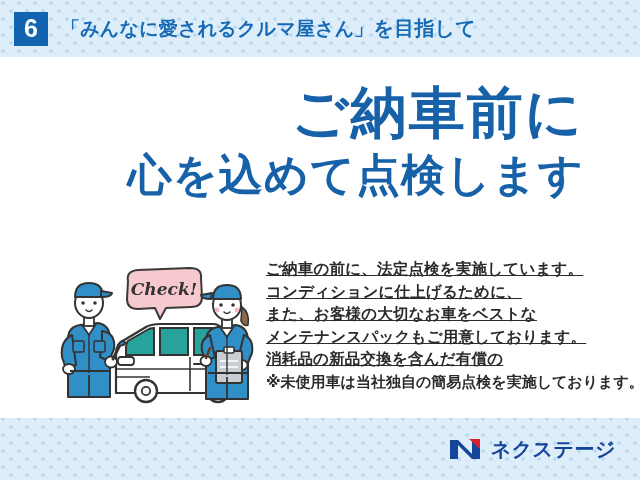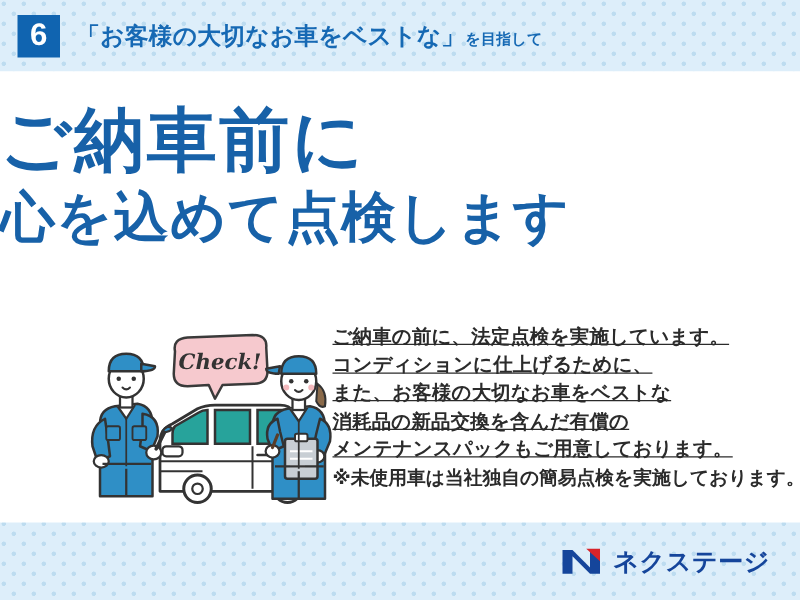--- a/index.html
+++ b/index.html
@@ -55,40 +55,40 @@
   }
   .header-text {
     margin-left: 13px;
     color: #1669b4;
     font-size: 19px;
     font-weight: bold;
     white-space: nowrap;
     letter-spacing: 0.2px;
   }
   .header-text .tail {
-    font-size: 12px;
+    font-size: 20px;
   }
 
   
   .panel {
     position: absolute;
     left: 0;
     top: 57px;
     width: 640px;
     height: 361px;
     background: #ffffff;
   }
 
   
   .headline {
     position: absolute;
     left: 0;
     top: 27px;
     width: 584px;
-    text-align: left;
+    text-align: right;
     color: #1761a8;
     font-weight: bold;
     line-height: 1.02;
     letter-spacing: 2px;
     font-family: "DejaVu Sans", "Liberation Sans", sans-serif;
   }
   .headline .l1 {
     display: block;
     font-size: 56px;
   }
@@ -117,21 +117,21 @@
     display: block;
     white-space: nowrap;
     font-size: 15px;
     margin-top: 0;
     letter-spacing: 0;
   }
 
   
   .illo {
     position: absolute;
-    left: 66px;
+    left: 54px;
     top: 208px;
     width: 205px;
     height: 140px;
   }
   .illo svg { display: block; }
 
   
   .footer {
     position: absolute;
     left: 0;
@@ -160,37 +160,37 @@
   }
 </style>
 </head>
 <body>
 
 <div id="ad">
 
   <div class="header">
     <div class="num-badge">6</div>
     <div class="header-text">
-      <span>「お客様の大切なお車をベストな」</span><span class="tail">を目指して</span>
+      <span>「みんなに愛されるクルマ屋さん」</span><span class="tail">を目指して</span>
     </div>
   </div>
 
   <div class="panel">
 
     <div class="headline">
       <span class="l1">ご納車前に</span>
       <span class="l2">心を込めて点検します</span>
     </div>
 
     <div class="body-copy">
       <span class="line">ご納車の前に、法定点検を実施しています。</span>
       <span class="line">コンディションに仕上げるために、</span>
       <span class="line">また、お客様の大切なお車をベストな</span>
+      <span class="line">メンテナンスパックもご用意しております。</span>
       <span class="line">消耗品の新品交換を含んだ有償の</span>
-      <span class="line">メンテナンスパックもご用意しております。</span>
       <span class="note">※未使用車は当社独自の簡易点検を実施しております。</span>
     </div>
 
     <div class="illo">
       <svg viewBox="0 0 205 140" width="205" height="140" xmlns="http://www.w3.org/2000/svg">
 
         <g>
 
           <path d="M62 128 L62 88 Q62 78 72 74 L92 62 Q98 59 106 59 L158 59 Q166 59 168 64
                    L172 80 L176 82 Q180 84 180 90 L180 122 Q180 128 174 128 Z" fill="#ffffff" stroke="#333333" stroke-width="2.2" stroke-linejoin="round"></path>

